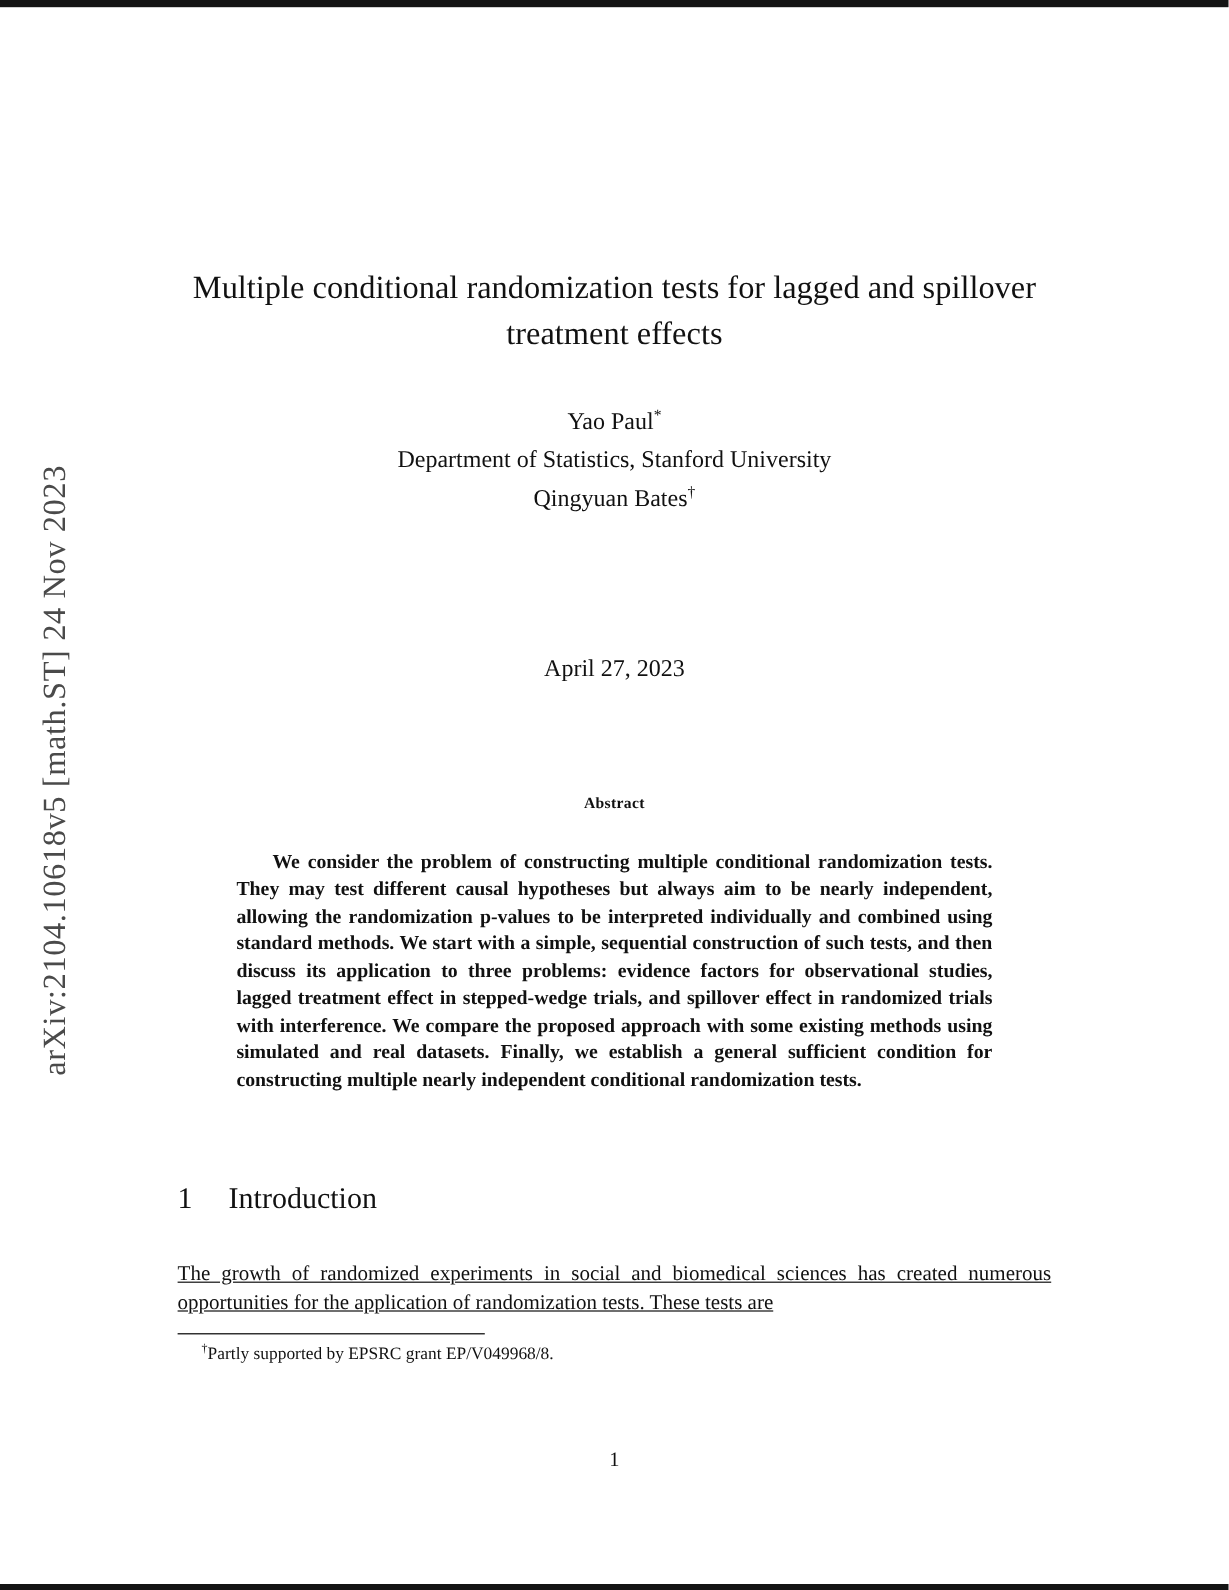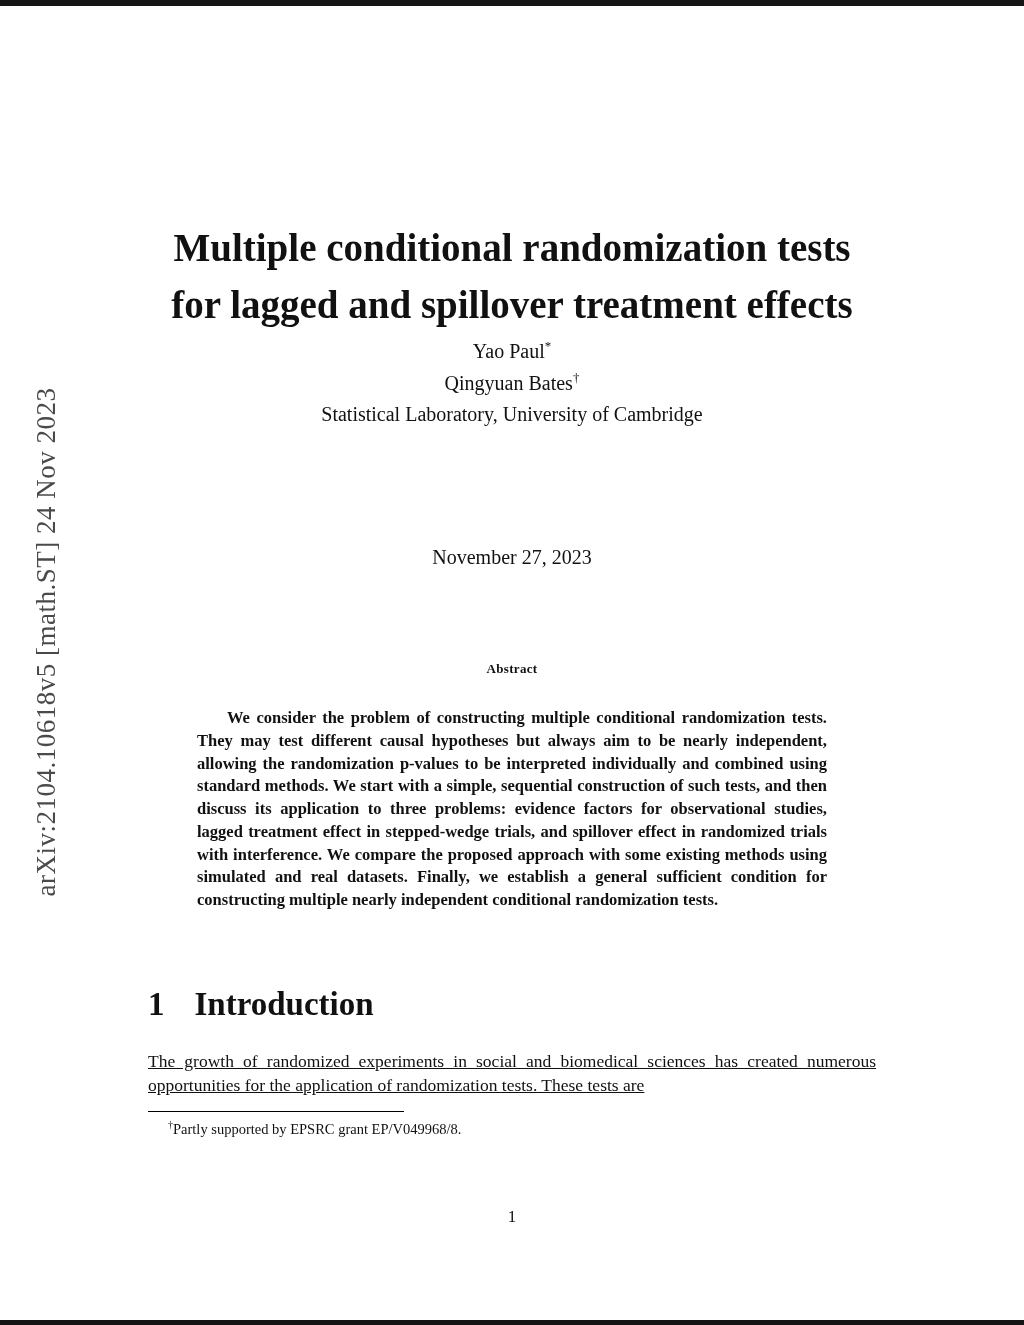--- a/index.html
+++ b/index.html
@@ -37,22 +37,22 @@
   }
 
   .title {
     position: absolute;
     top: 220px;
     left: 0;
     width: 100%;
     padding: 0 150px;
     box-sizing: border-box;
     text-align: center;
-    font-size: 39px;
-    font-weight: bold;
+    font-size: 27px;
+    font-weight: normal;
     line-height: 1.45;
     margin: 0;
   }
 
   .authors {
     position: absolute;
     top: 336px;
     left: 0;
     width: 100%;
     text-align: center;
@@ -93,22 +93,22 @@
     line-height: 1.38;
     text-align: justify;
     text-indent: 30px;
     font-weight: bold;
   }
 
   .section-heading {
     position: absolute;
     top: 986px;
     left: 148px;
-    font-size: 33px;
-    font-weight: bold;
+    font-size: 25px;
+    font-weight: normal;
   }
   .section-heading .sec-num {
     margin-right: 30px;
   }
 
   .body-text {
     position: absolute;
     top: 1050px;
     left: 148px;
     width: 728px;
@@ -161,27 +161,27 @@
   <div class="edge-bar top"></div>
 
   <div class="arxiv-vertical">arXiv:2104.10618v5  [math.ST]  24 Nov 2023</div>
 
   <h1 class="title">Multiple conditional randomization tests for lagged and spillover treatment effects</h1>
 
   <div class="authors">
     <div>
       <span>Yao Paul</span><sup>*</sup>
     </div>
+    <div>Department of Statistics, Stanford University</div>
     <div>
       <span>Qingyuan Bates</span><sup>†</sup>
     </div>
-    <div>Statistical Laboratory, University of Cambridge</div>
   </div>
 
-  <div class="date">November 27, 2023</div>
+  <div class="date">April 27, 2023</div>
 
   <div class="abstract-heading">Abstract</div>
 
   <p class="abstract-text">We consider the problem of constructing multiple conditional randomization tests. They may test different causal hypotheses but always aim to be nearly independent, allowing the randomization p-values to be interpreted individually and combined using standard methods. We start with a simple, sequential construction of such tests, and then discuss its application to three problems: evidence factors for observational studies, lagged treatment effect in stepped-wedge trials, and spillover effect in randomized trials with interference. We compare the proposed approach with some existing methods using simulated and real datasets. Finally, we establish a general sufficient condition for constructing multiple nearly independent conditional randomization tests.</p>
 
   <div class="section-heading">
     <span class="sec-num">1</span><span class="sec-title">Introduction</span>
   </div>
 
   <p class="body-text">The growth of randomized experiments in social and biomedical sciences has created numerous opportunities for the application of randomization tests. These tests are</p>

